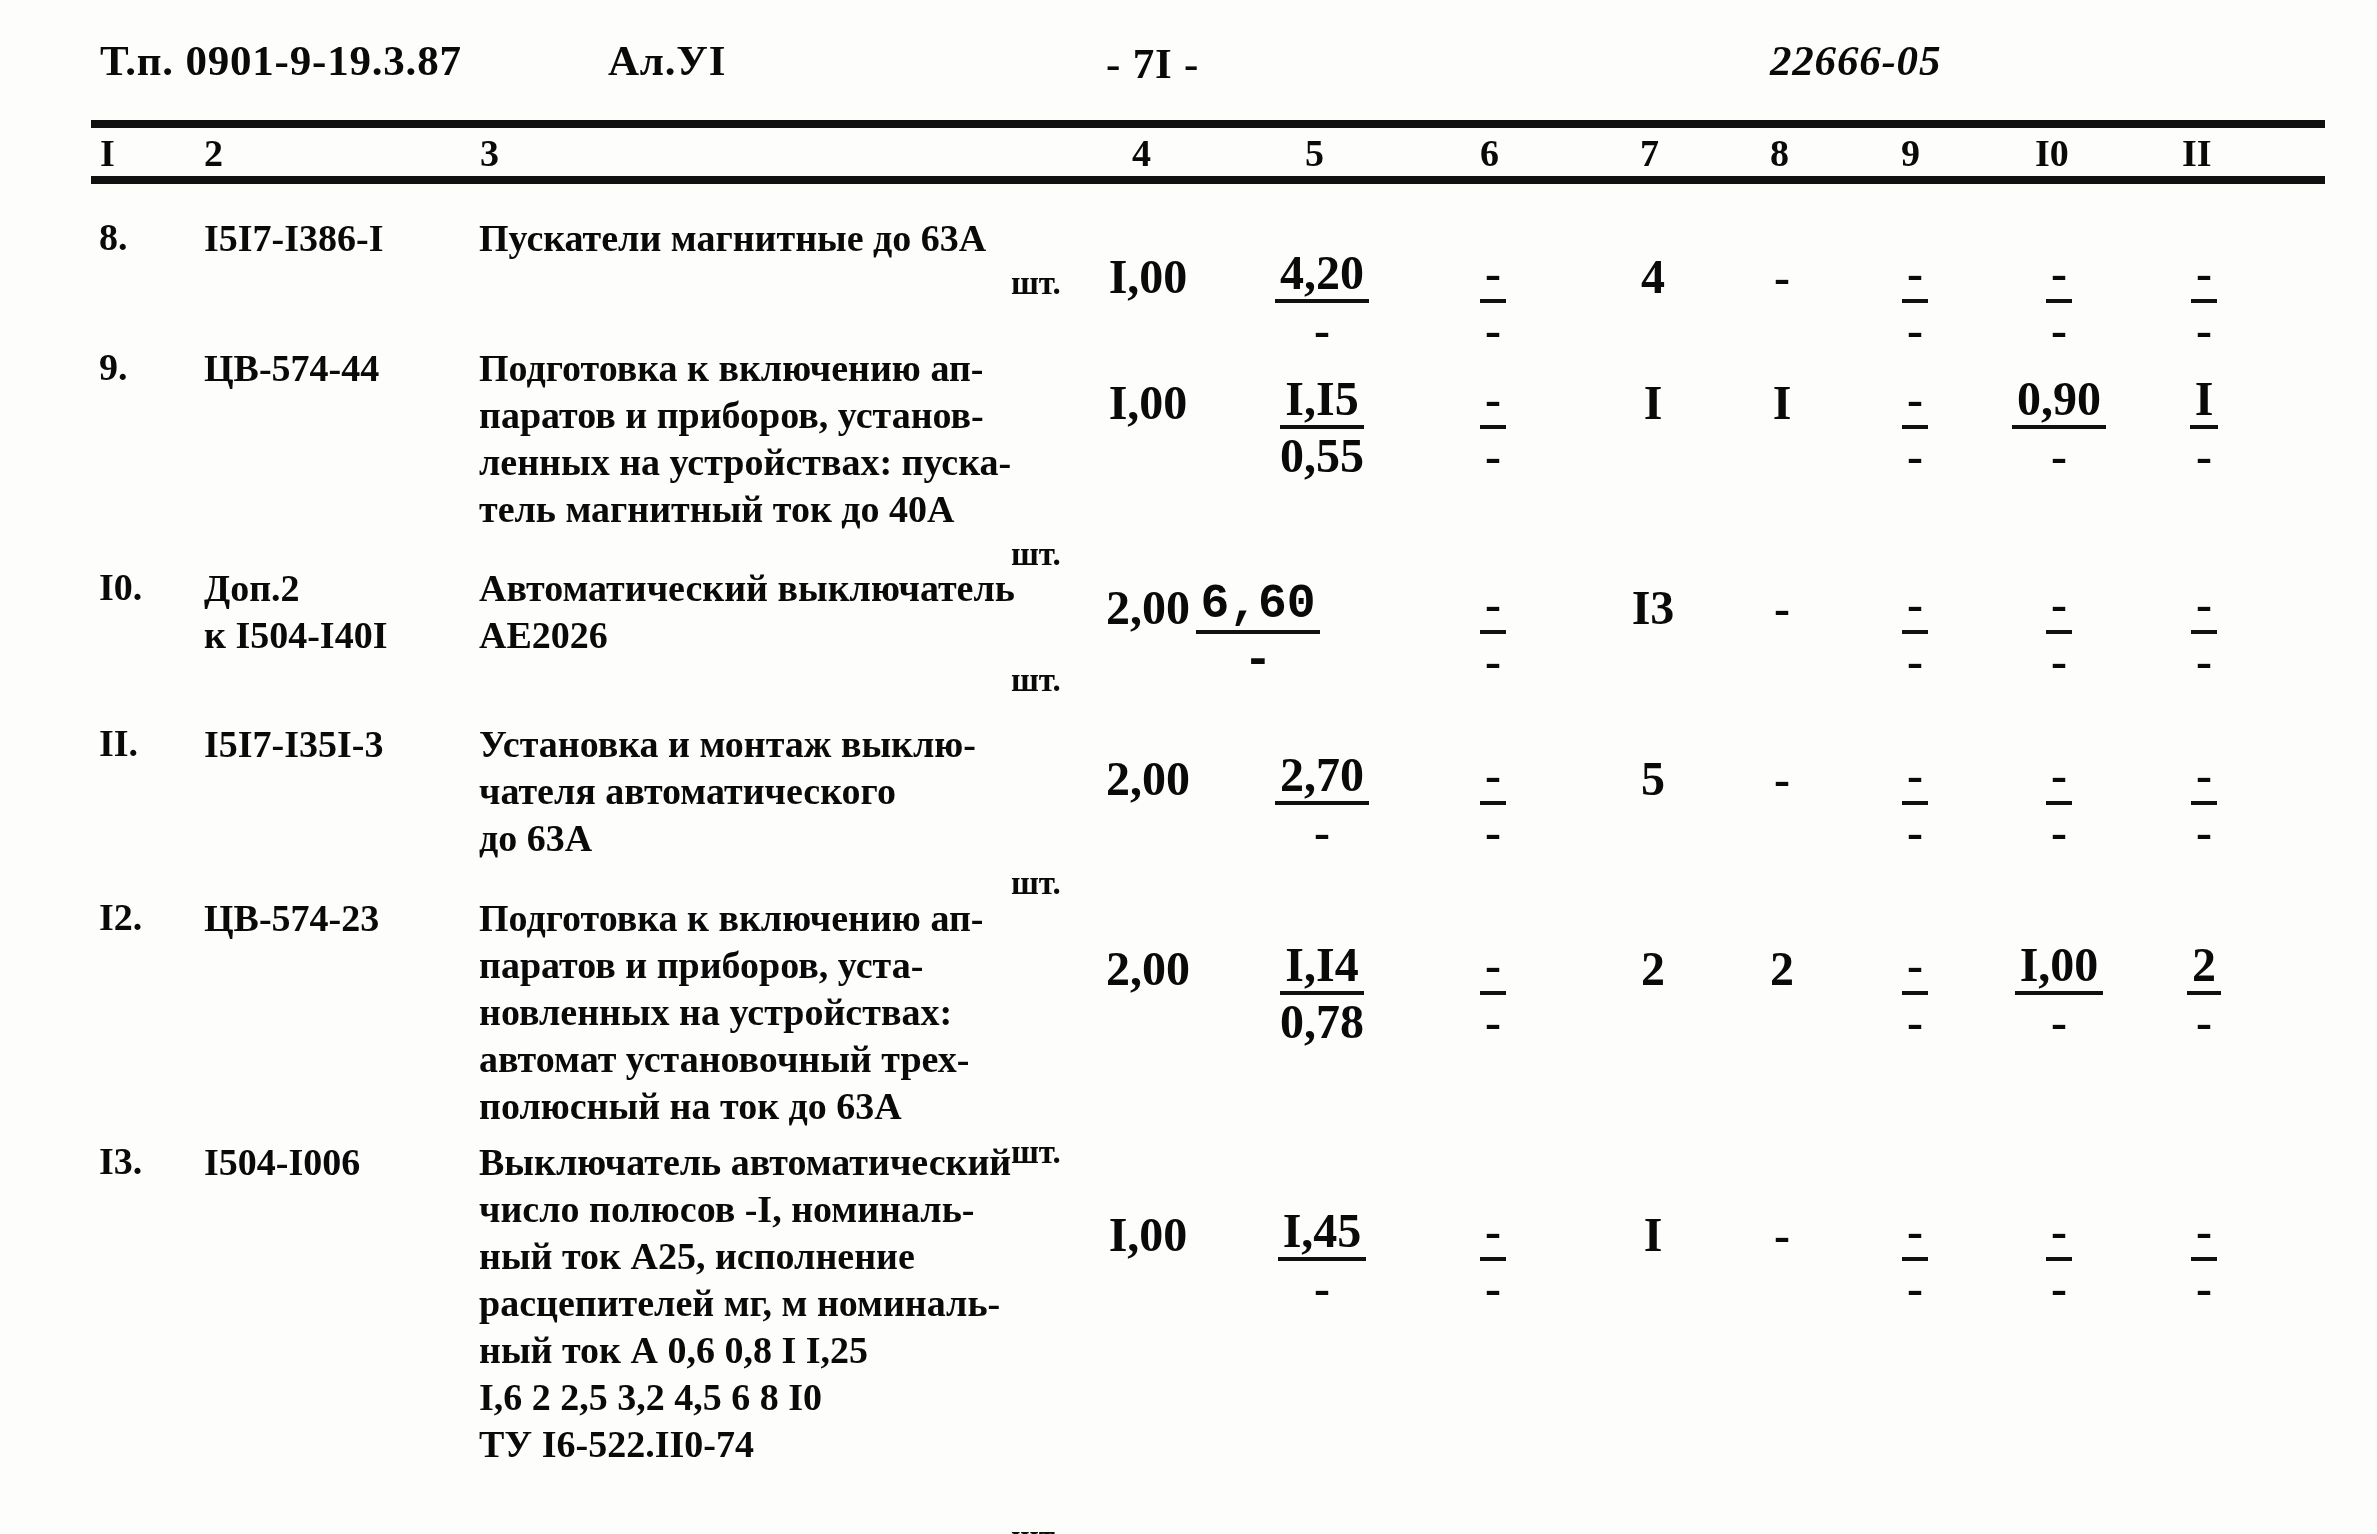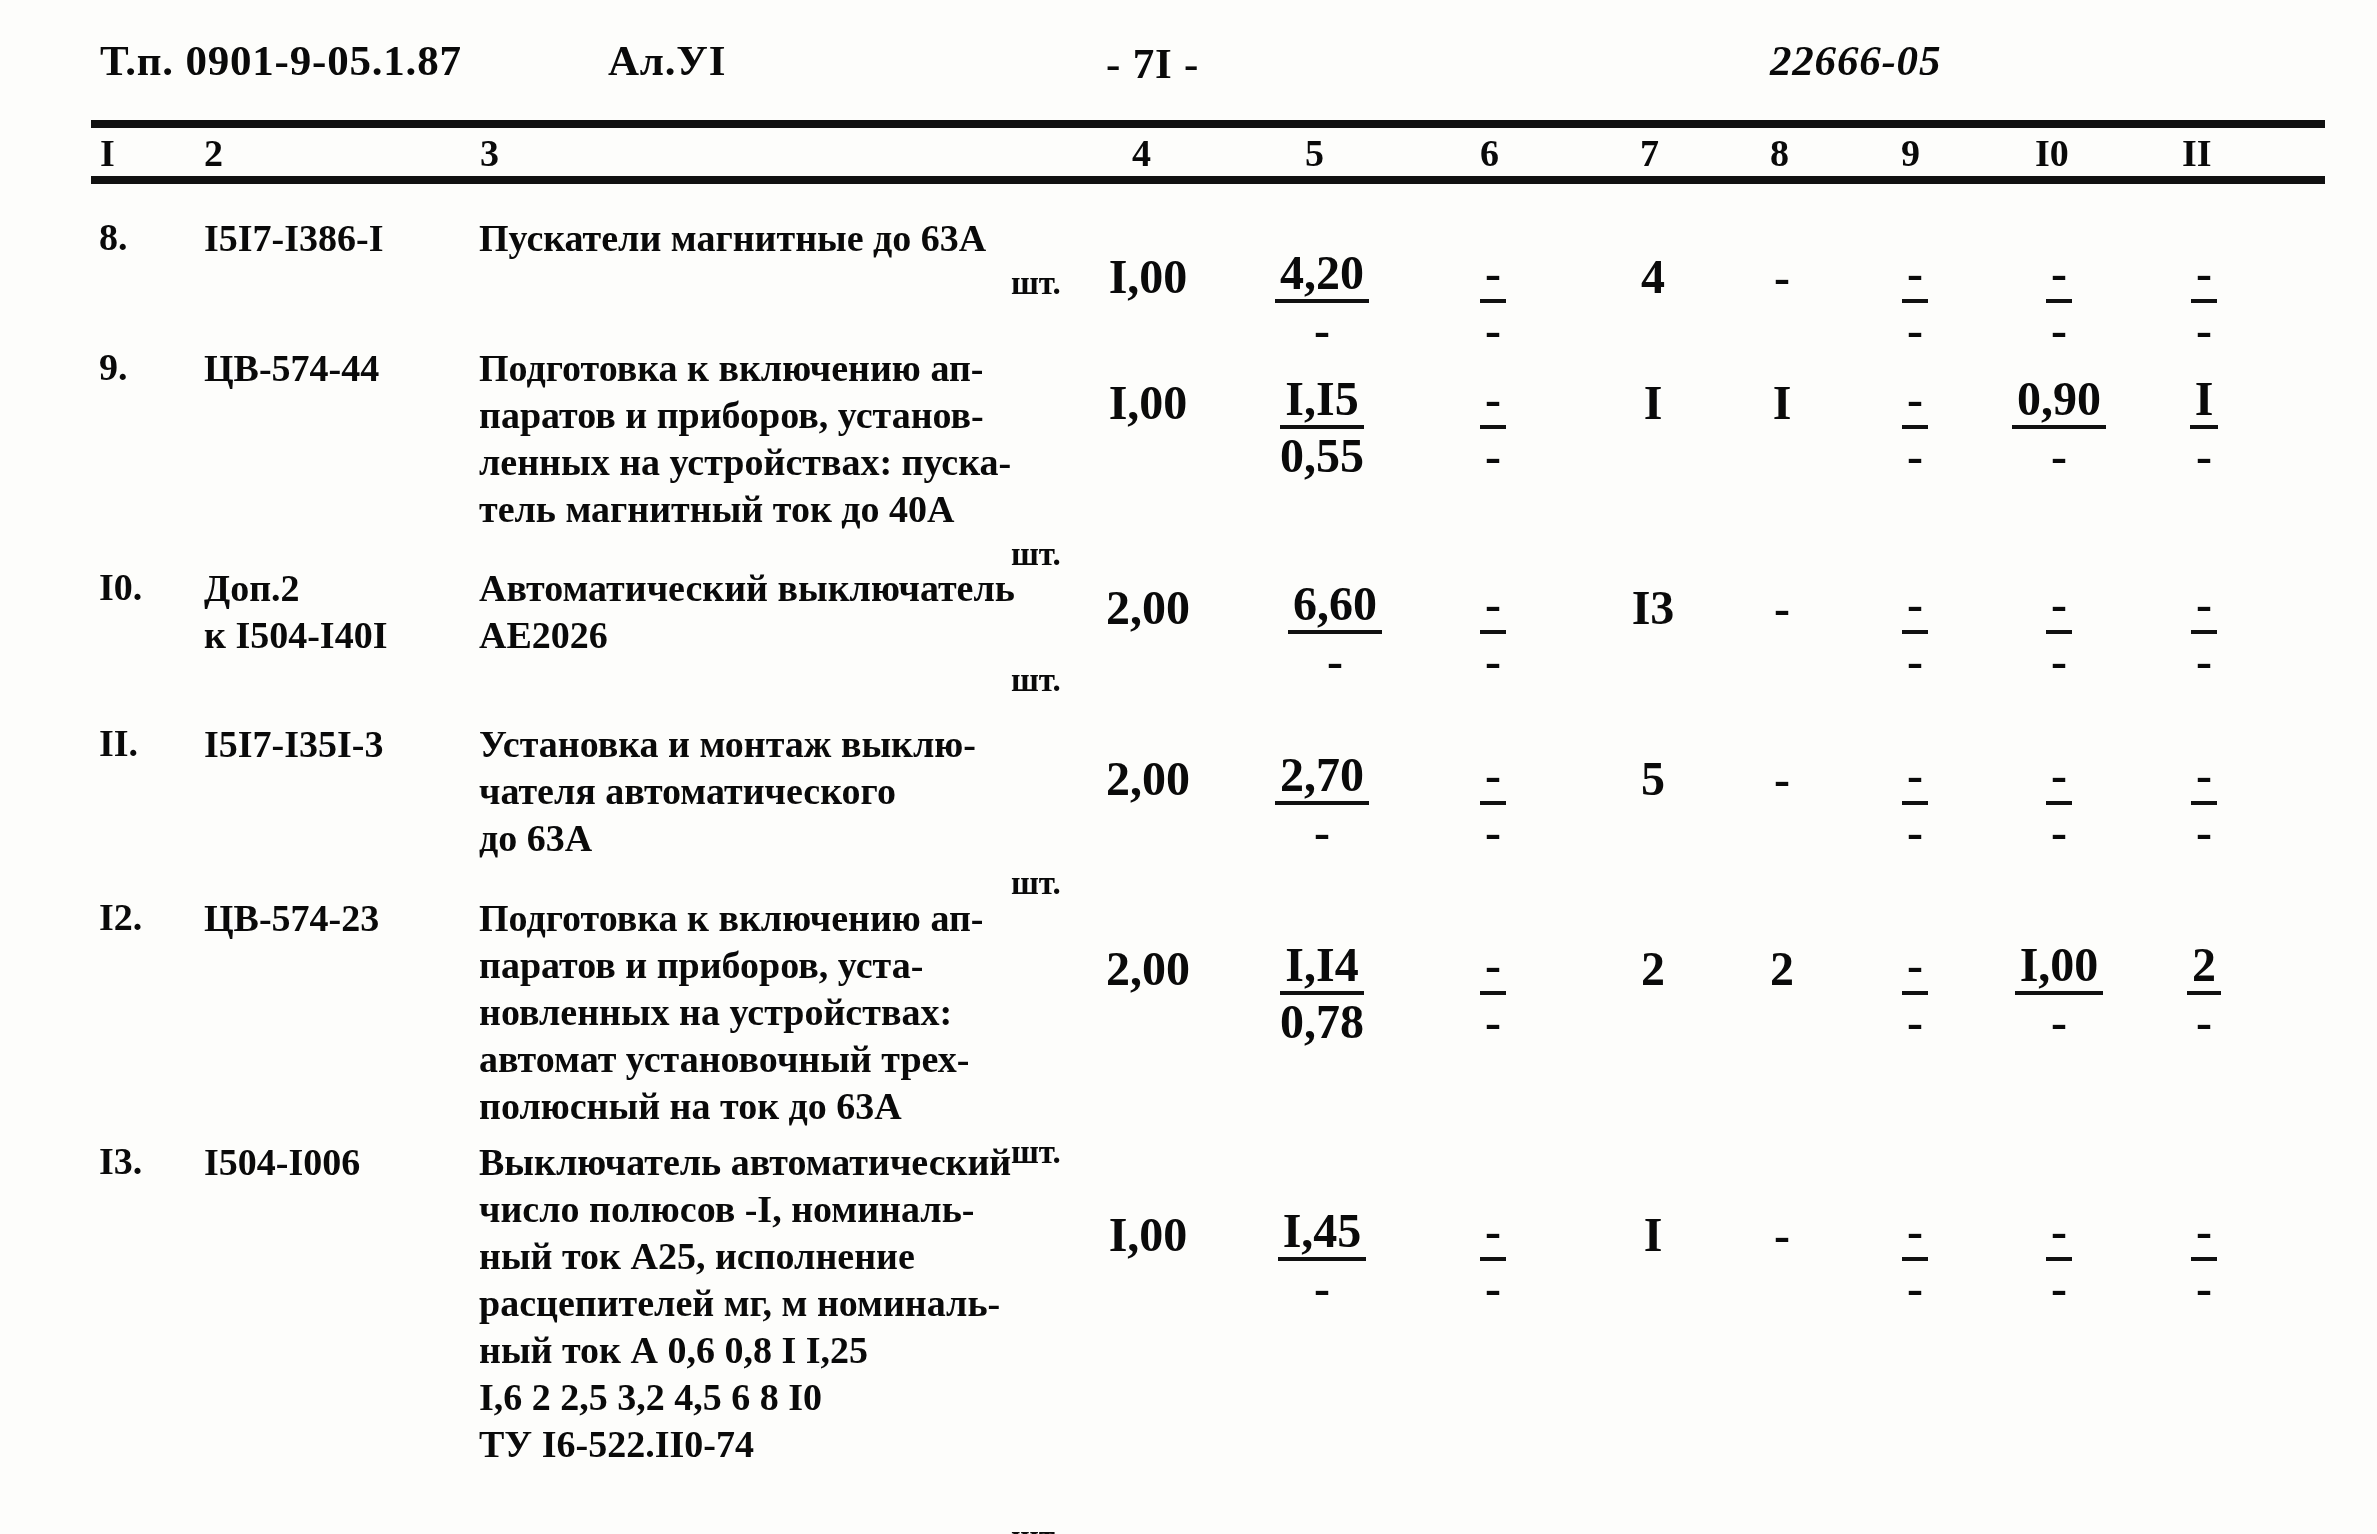--- a/index.html
+++ b/index.html
@@ -141,21 +141,21 @@
     padding-top: 3px;
   }
   .plain { display: inline-block; }
 </style>
 </head>
 <body>
 
 <div class="page">
 
   <div class="doc-header">
-    <div class="hdr-cell hdr-typeproject">Т.п. 0901-9-05.1.87</div>
+    <div class="hdr-cell hdr-typeproject">Т.п. 0901-9-19.3.87</div>
     <div class="hdr-cell hdr-album">Ал.УI</div>
     <div class="hdr-cell hdr-page">- 7I -</div>
     <div class="hdr-cell hdr-code">22666-05</div>
   </div>
 
   <div class="rule rule-top"></div>
   <div class="colnums" id="colnums">
       <div class="cn" style="left: 100px;">I</div>
       <div class="cn" style="left: 204px;">2</div>
       <div class="cn" style="left: 480px;">3</div>
@@ -220,21 +220,21 @@
           <div class="dline">Доп.2</div>
           <div class="dline">к I504-I40I</div>
         </div>
         <div class="c-desc" style="top: 0px;">
           <div class="dline">Автоматический выключатель</div>
           <div class="dline">АЕ2026</div>
         </div>
         <div class="c-unit" style="top: 97px;">шт.</div>
         <div style="position: absolute; left: 0px; top: 15px; width: 2377px;">
           <div class="cell" style="left: 1049px; width: 198px;"><span class="plain">2,00</span></div>
-          <div class="cell" style="left: 1236px; width: 198px;"><span class="frac"><span class="top">6,60</span><span class="bot">-</span></span></div>
+          <div class="cell" style="left: 1159px; width: 198px; font-family: Liberation Mono, monospace;"><span class="frac"><span class="top">6,60</span><span class="bot">-</span></span></div>
           <div class="cell" style="left: 1394px; width: 198px;"><span class="frac"><span class="top">-</span><span class="bot">-</span></span></div>
           <div class="cell" style="left: 1554px; width: 198px;"><span class="plain">I3</span></div>
           <div class="cell" style="left: 1683px; width: 198px;"><span class="plain">-</span></div>
           <div class="cell" style="left: 1816px; width: 198px;"><span class="frac"><span class="top">-</span><span class="bot">-</span></span></div>
           <div class="cell" style="left: 1960px; width: 198px;"><span class="frac"><span class="top">-</span><span class="bot">-</span></span></div>
           <div class="cell" style="left: 2105px; width: 198px;"><span class="frac"><span class="top">-</span><span class="bot">-</span></span></div>
         </div>
       </div>
       <div class="row" style="position: absolute; top: 536px; height: 213px;">
         <div class="c-num" style="top: 0px;">II.</div>

